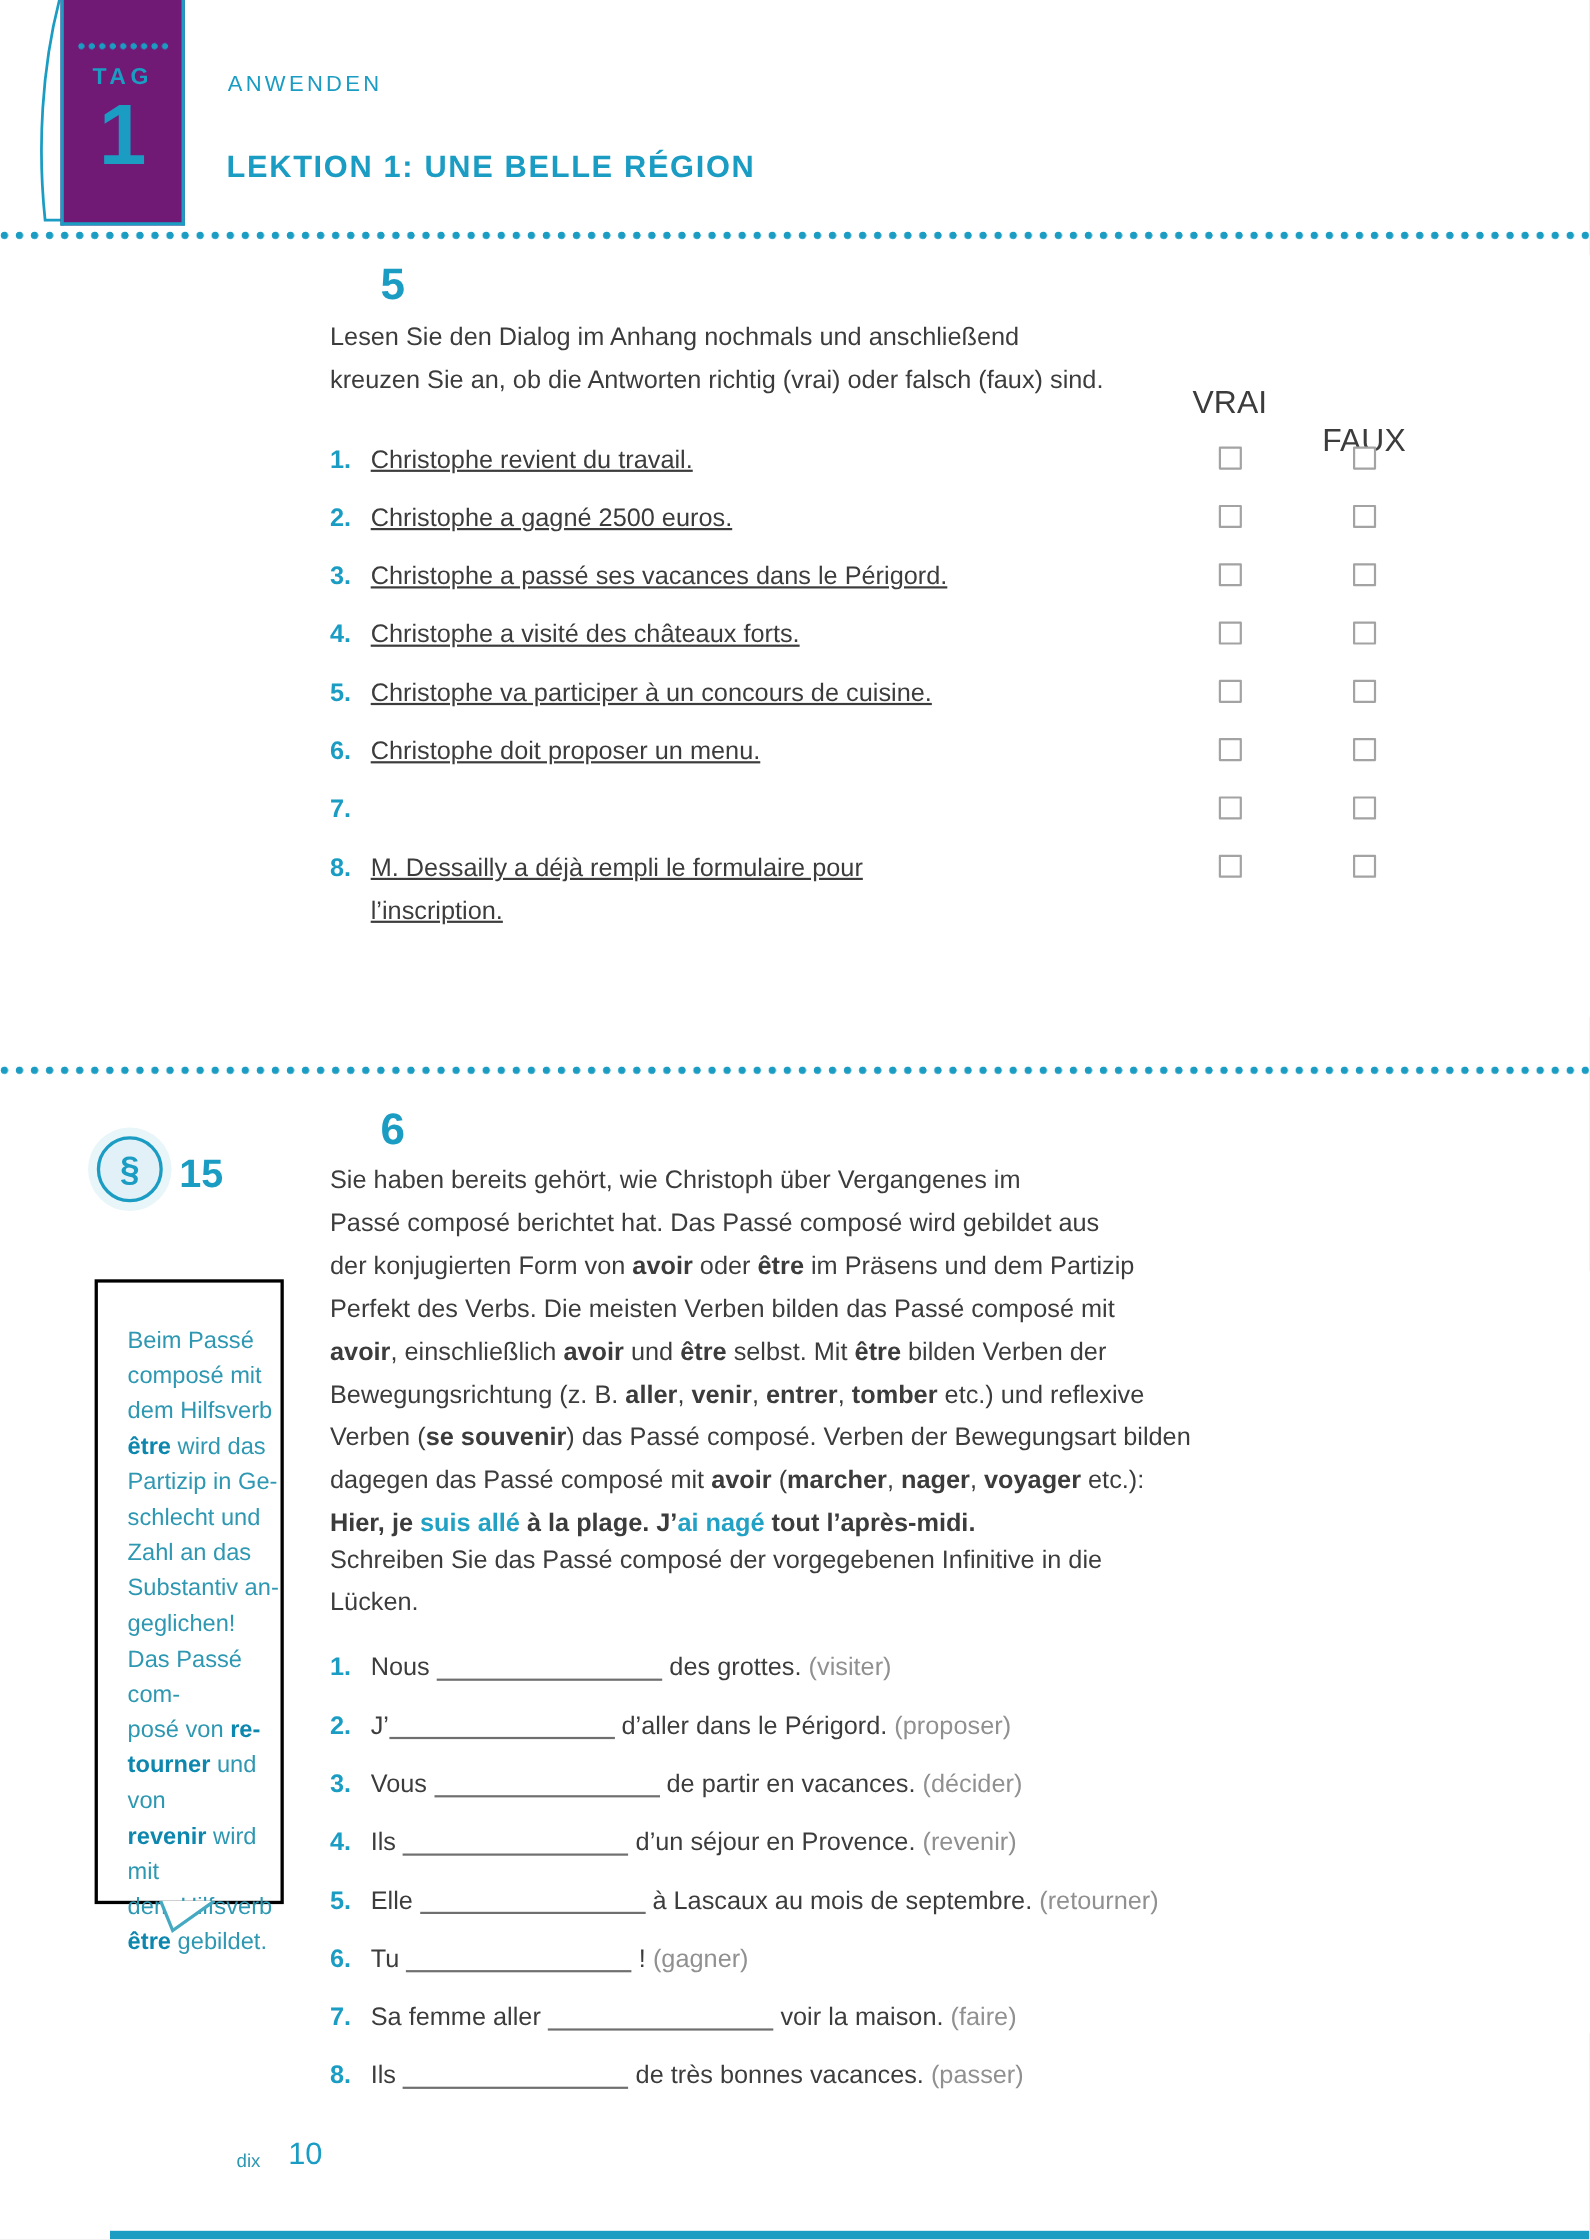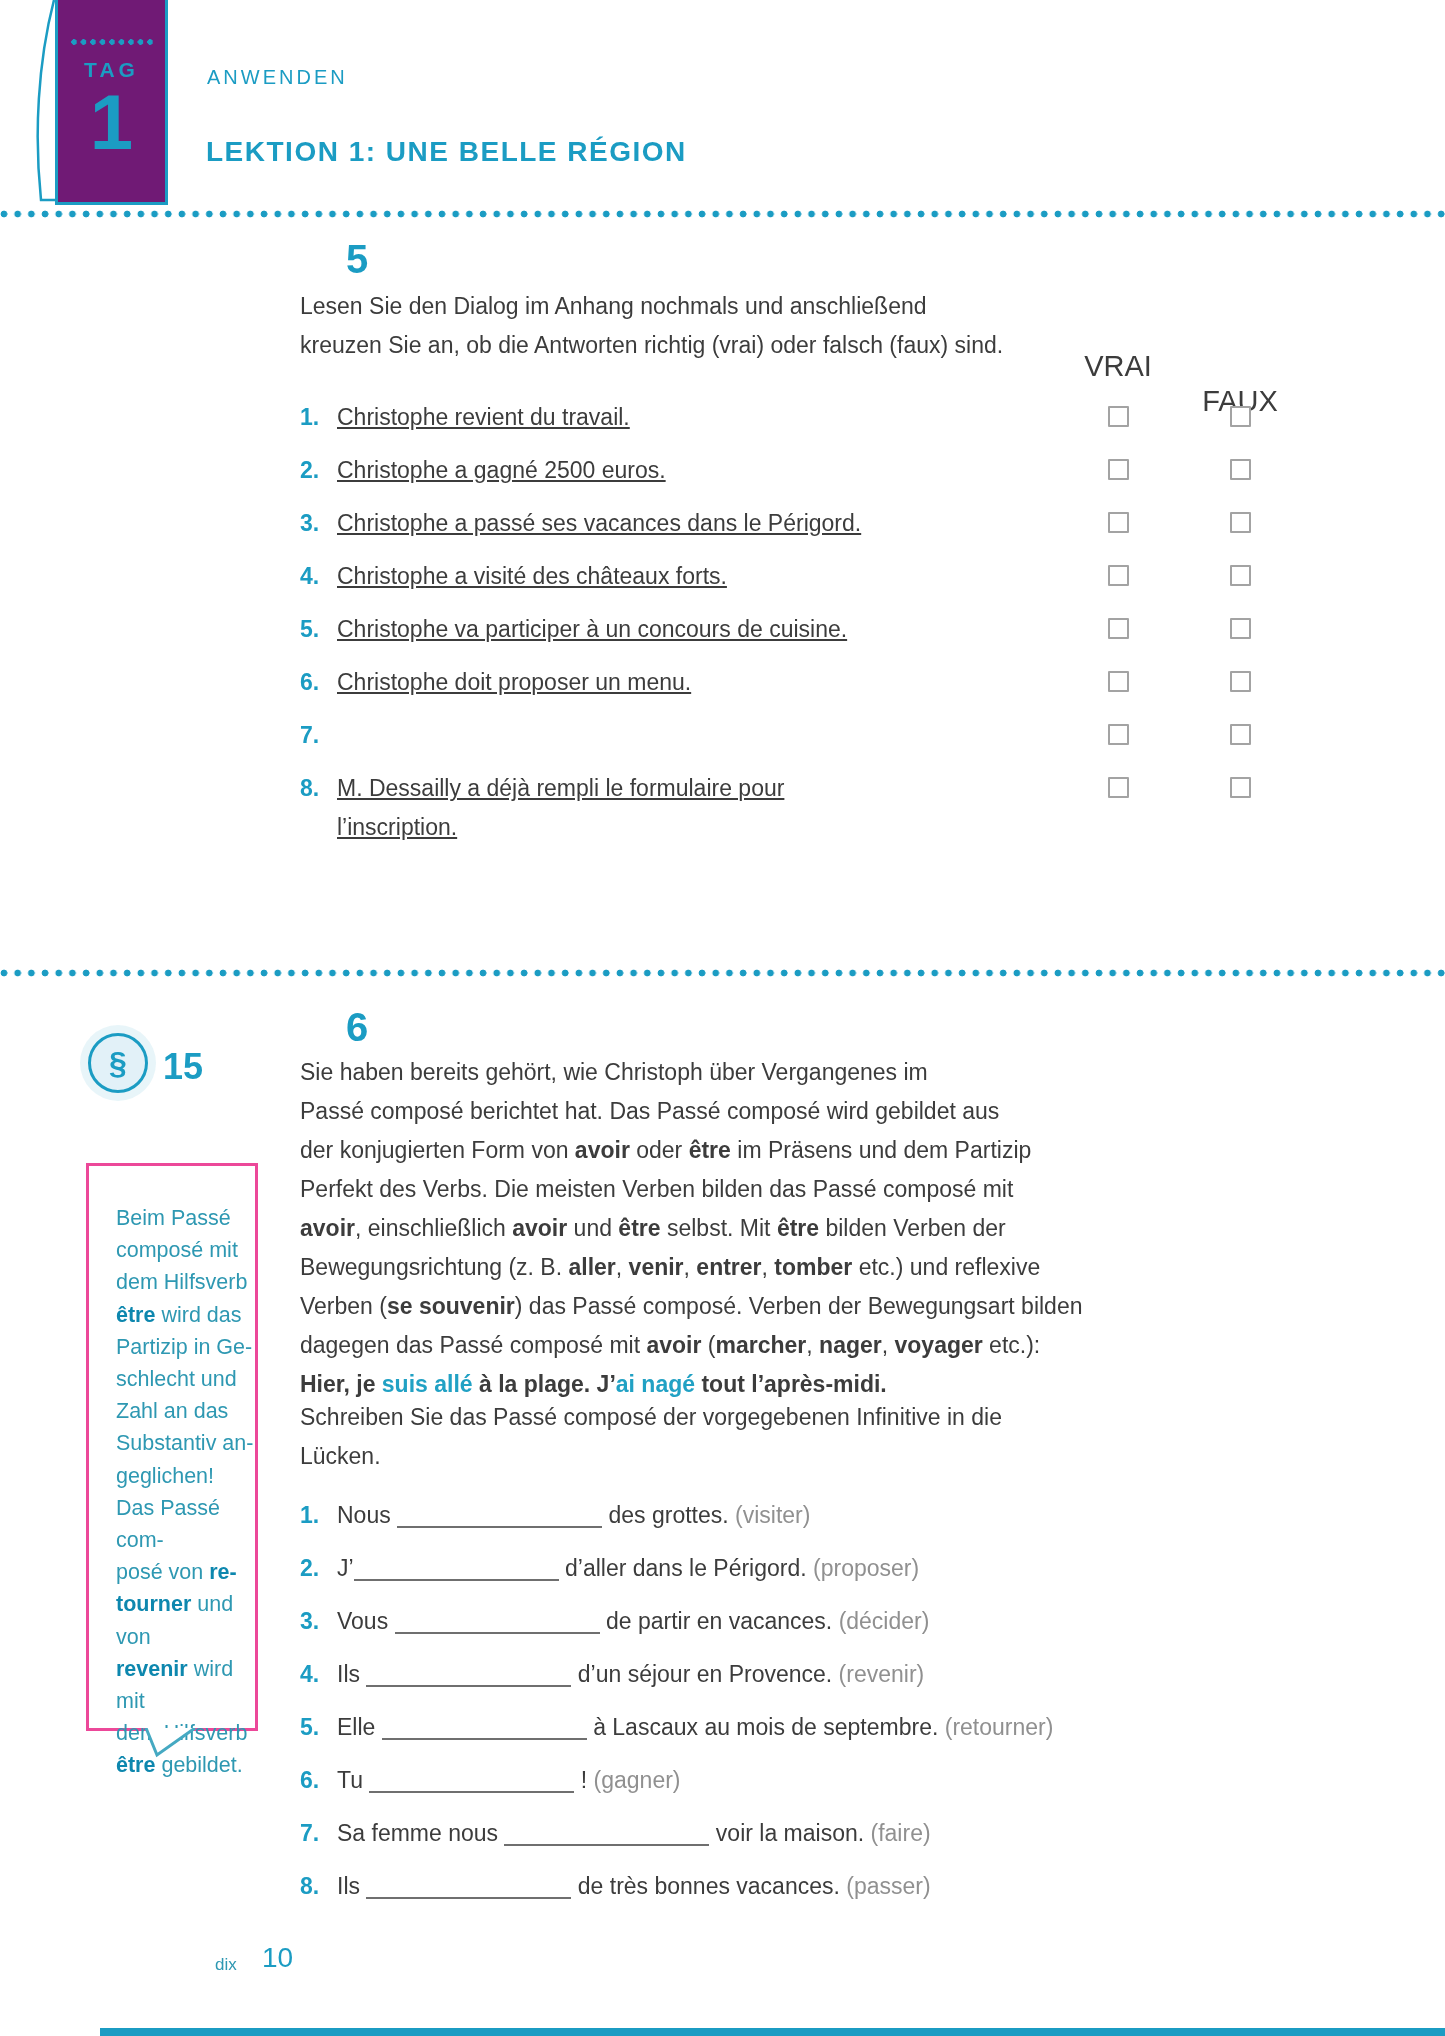--- a/index.html
+++ b/index.html
@@ -37,21 +37,21 @@
   .itext{white-space:pre-line;width:730px;text-decoration:underline;}
   .cb{position:absolute;top:8px;width:17px;height:17px;border:2px solid #a3a3a3;
       background:#fff;border-radius:1px;}
   .cb.v{left:808px;} .cb.f{left:930px;}
   
   .badge{position:absolute;left:88px;top:1033px;width:54px;height:54px;border-radius:50%;
       border:3.5px solid #1b9cc3;background:#e2f1f8;box-shadow:0 0 0 8px rgba(27,156,195,0.10);
       text-align:center;font-size:32px;line-height:54px;font-weight:bold;color:#1b9cc3;}
   .badge-num{position:absolute;left:163px;top:1046px;font-size:36px;font-weight:bold;color:#1b9cc3;}
   .note{position:absolute;left:86px;top:1163px;width:172px;height:568px;
-      border:3px solid #ec4899;background:#fff;box-sizing:border-box;}
+      border:3px solid #000000;background:#fff;box-sizing:border-box;}
   .note-text{position:absolute;left:27px;top:36px;width:140px;font-size:21.5px;line-height:32.2px;
       color:#2e98b2;white-space:pre-line;}
   .note .rb{font-weight:bold;color:#0d87ae;}
   .tail{position:absolute;left:142px;top:1728px;}
   
   .rich{white-space:pre-line;}
   .rb{font-weight:bold;}
   .rc{color:#21a1c4;}
   .ex6-intro{position:absolute;left:300px;top:1014px;width:885px;font-size:23px;line-height:39px;text-indent:46px;}
   .ex6-task{position:absolute;left:300px;top:1398px;width:880px;font-size:23px;line-height:39px;white-space:pre-line;}
@@ -199,21 +199,21 @@
     <div class="fill-row">
       <span class="inum">5.</span>
       <span><span>Elle </span><span class="blank"></span><span> à Lascaux au mois de septembre. </span><span class="hint">(retourner)</span></span>
     </div>
     <div class="fill-row">
       <span class="inum">6.</span>
       <span><span>Tu </span><span class="blank"></span><span> ! </span><span class="hint">(gagner)</span></span>
     </div>
     <div class="fill-row">
       <span class="inum">7.</span>
-      <span><span>Sa femme nous </span><span class="blank"></span><span> voir la maison. </span><span class="hint">(faire)</span></span>
+      <span><span>Sa femme aller </span><span class="blank"></span><span> voir la maison. </span><span class="hint">(faire)</span></span>
     </div>
     <div class="fill-row">
       <span class="inum">8.</span>
       <span><span>Ils </span><span class="blank"></span><span> de très bonnes vacances. </span><span class="hint">(passer)</span></span>
     </div>
   </div>
 
   <div class="page-word">dix</div>
   <div class="page-number">10</div>
   <div class="bottom-bar"></div>

